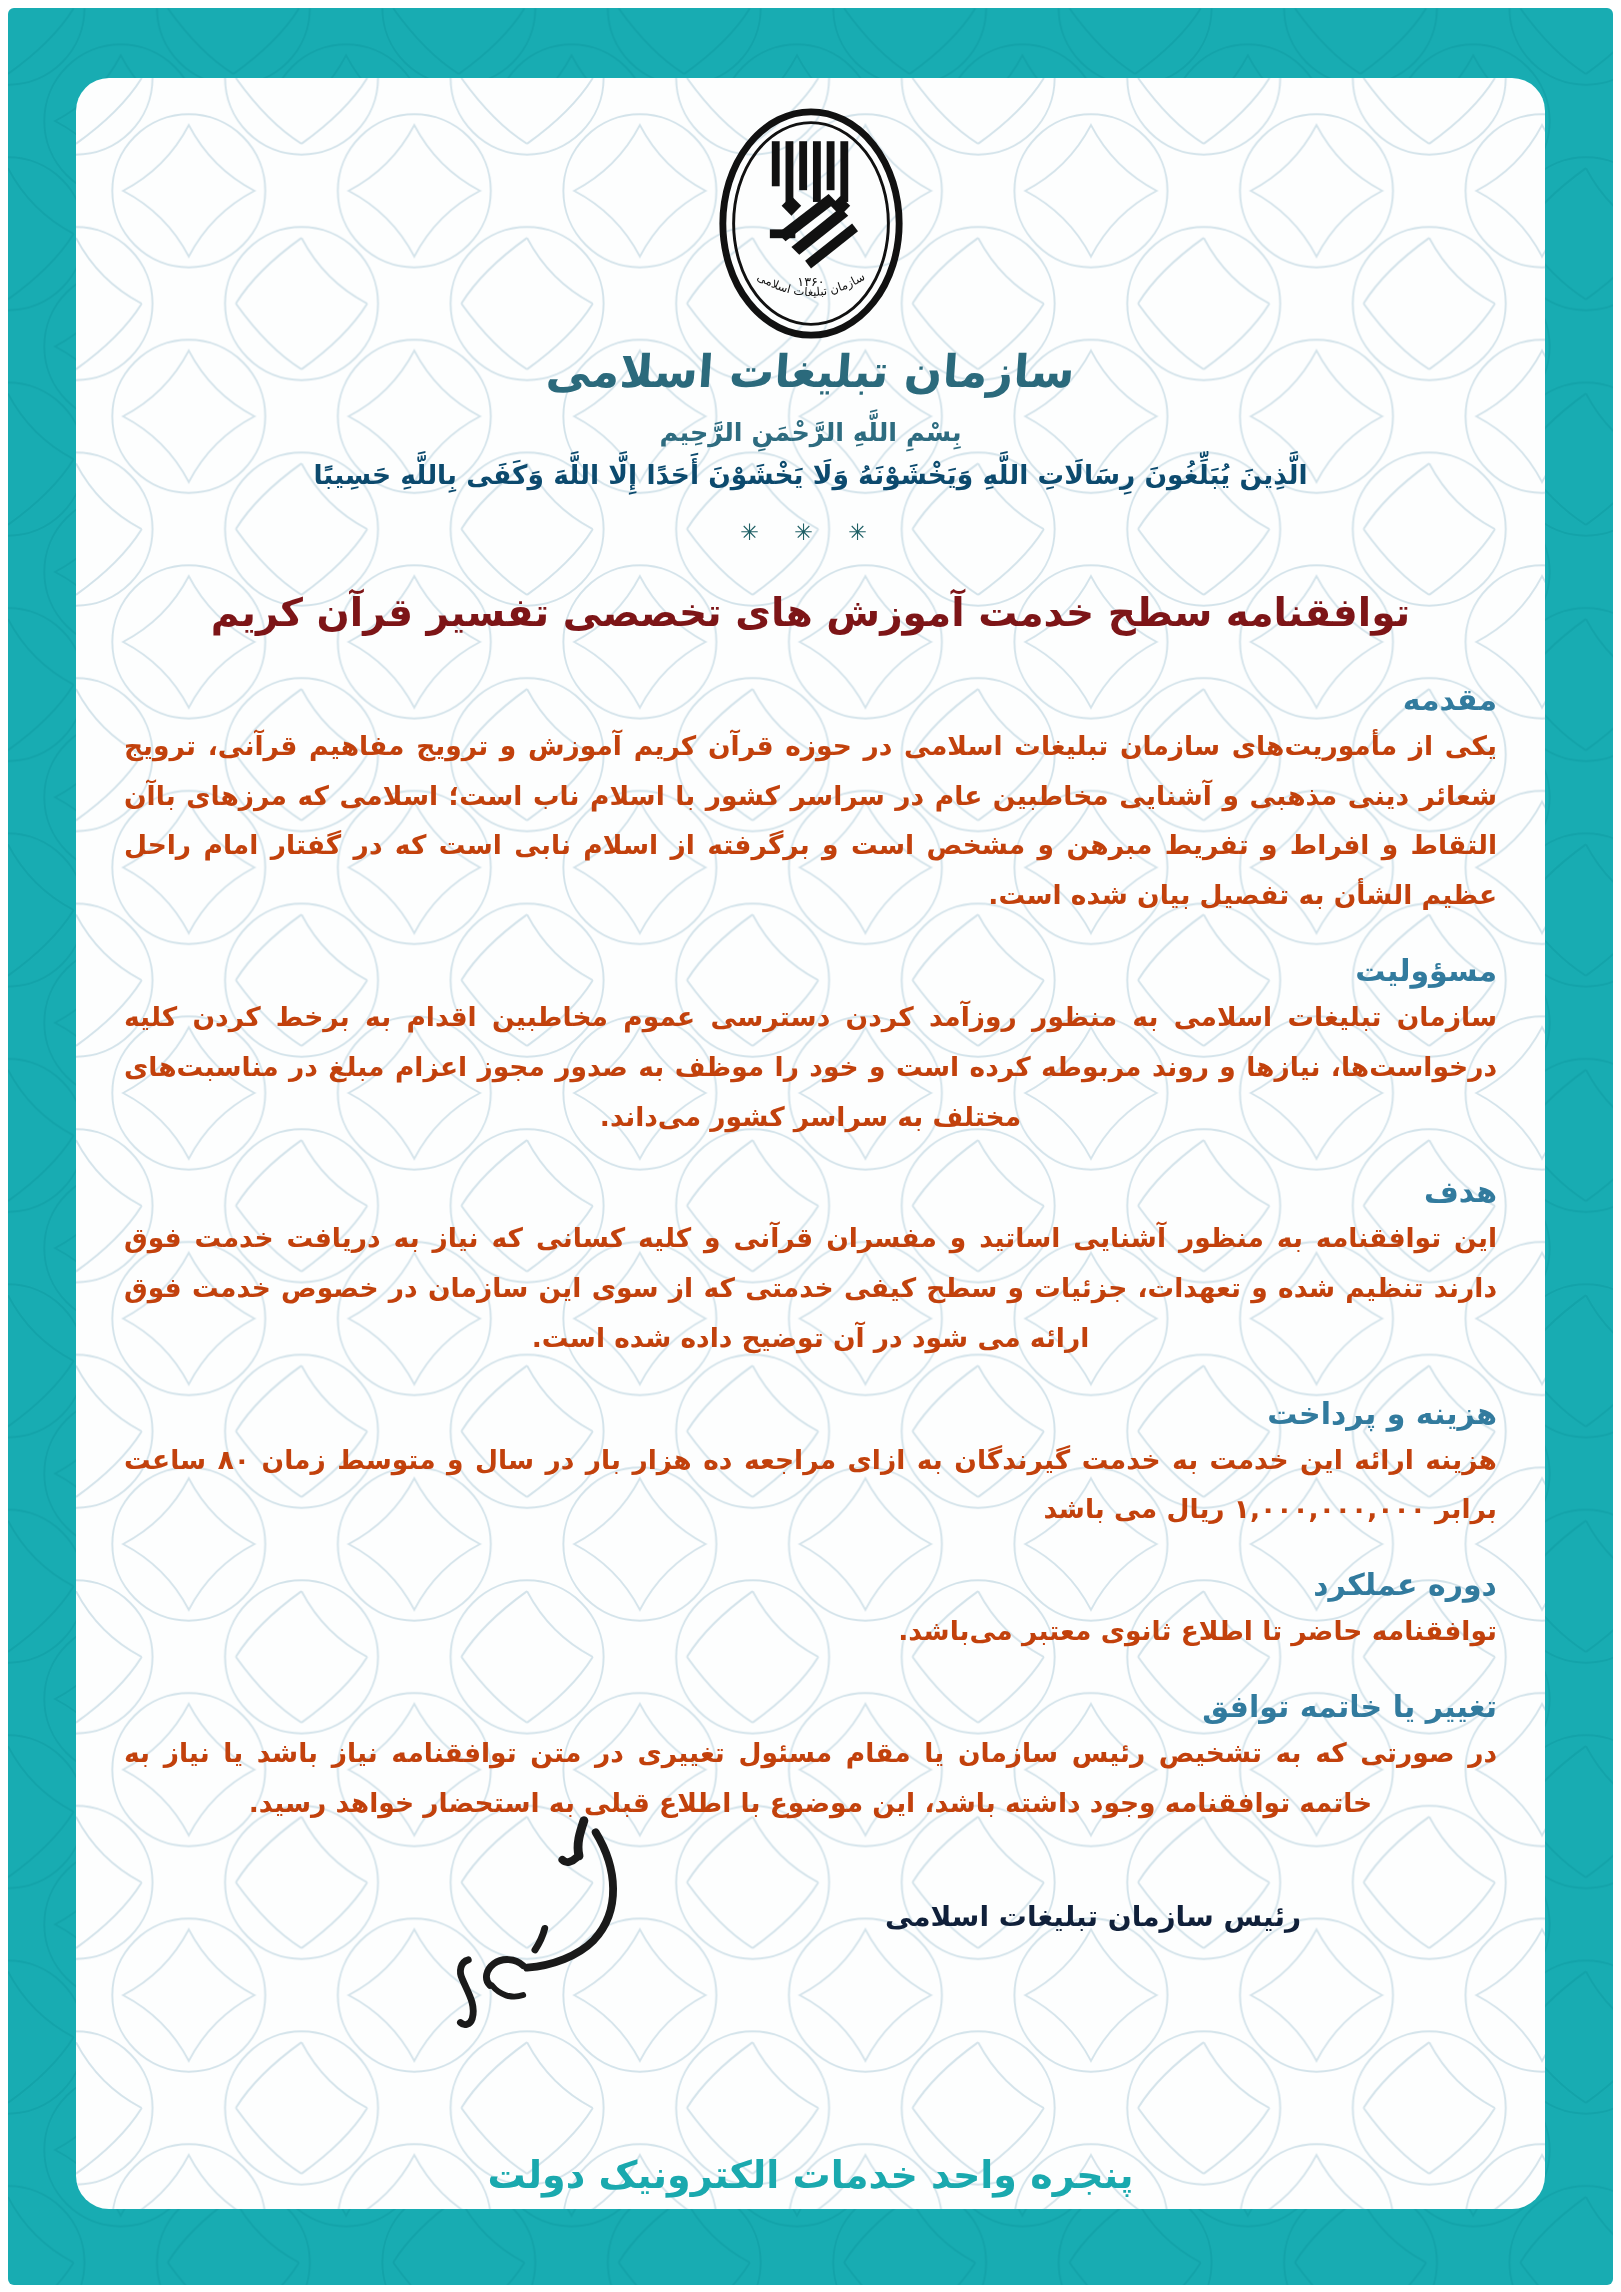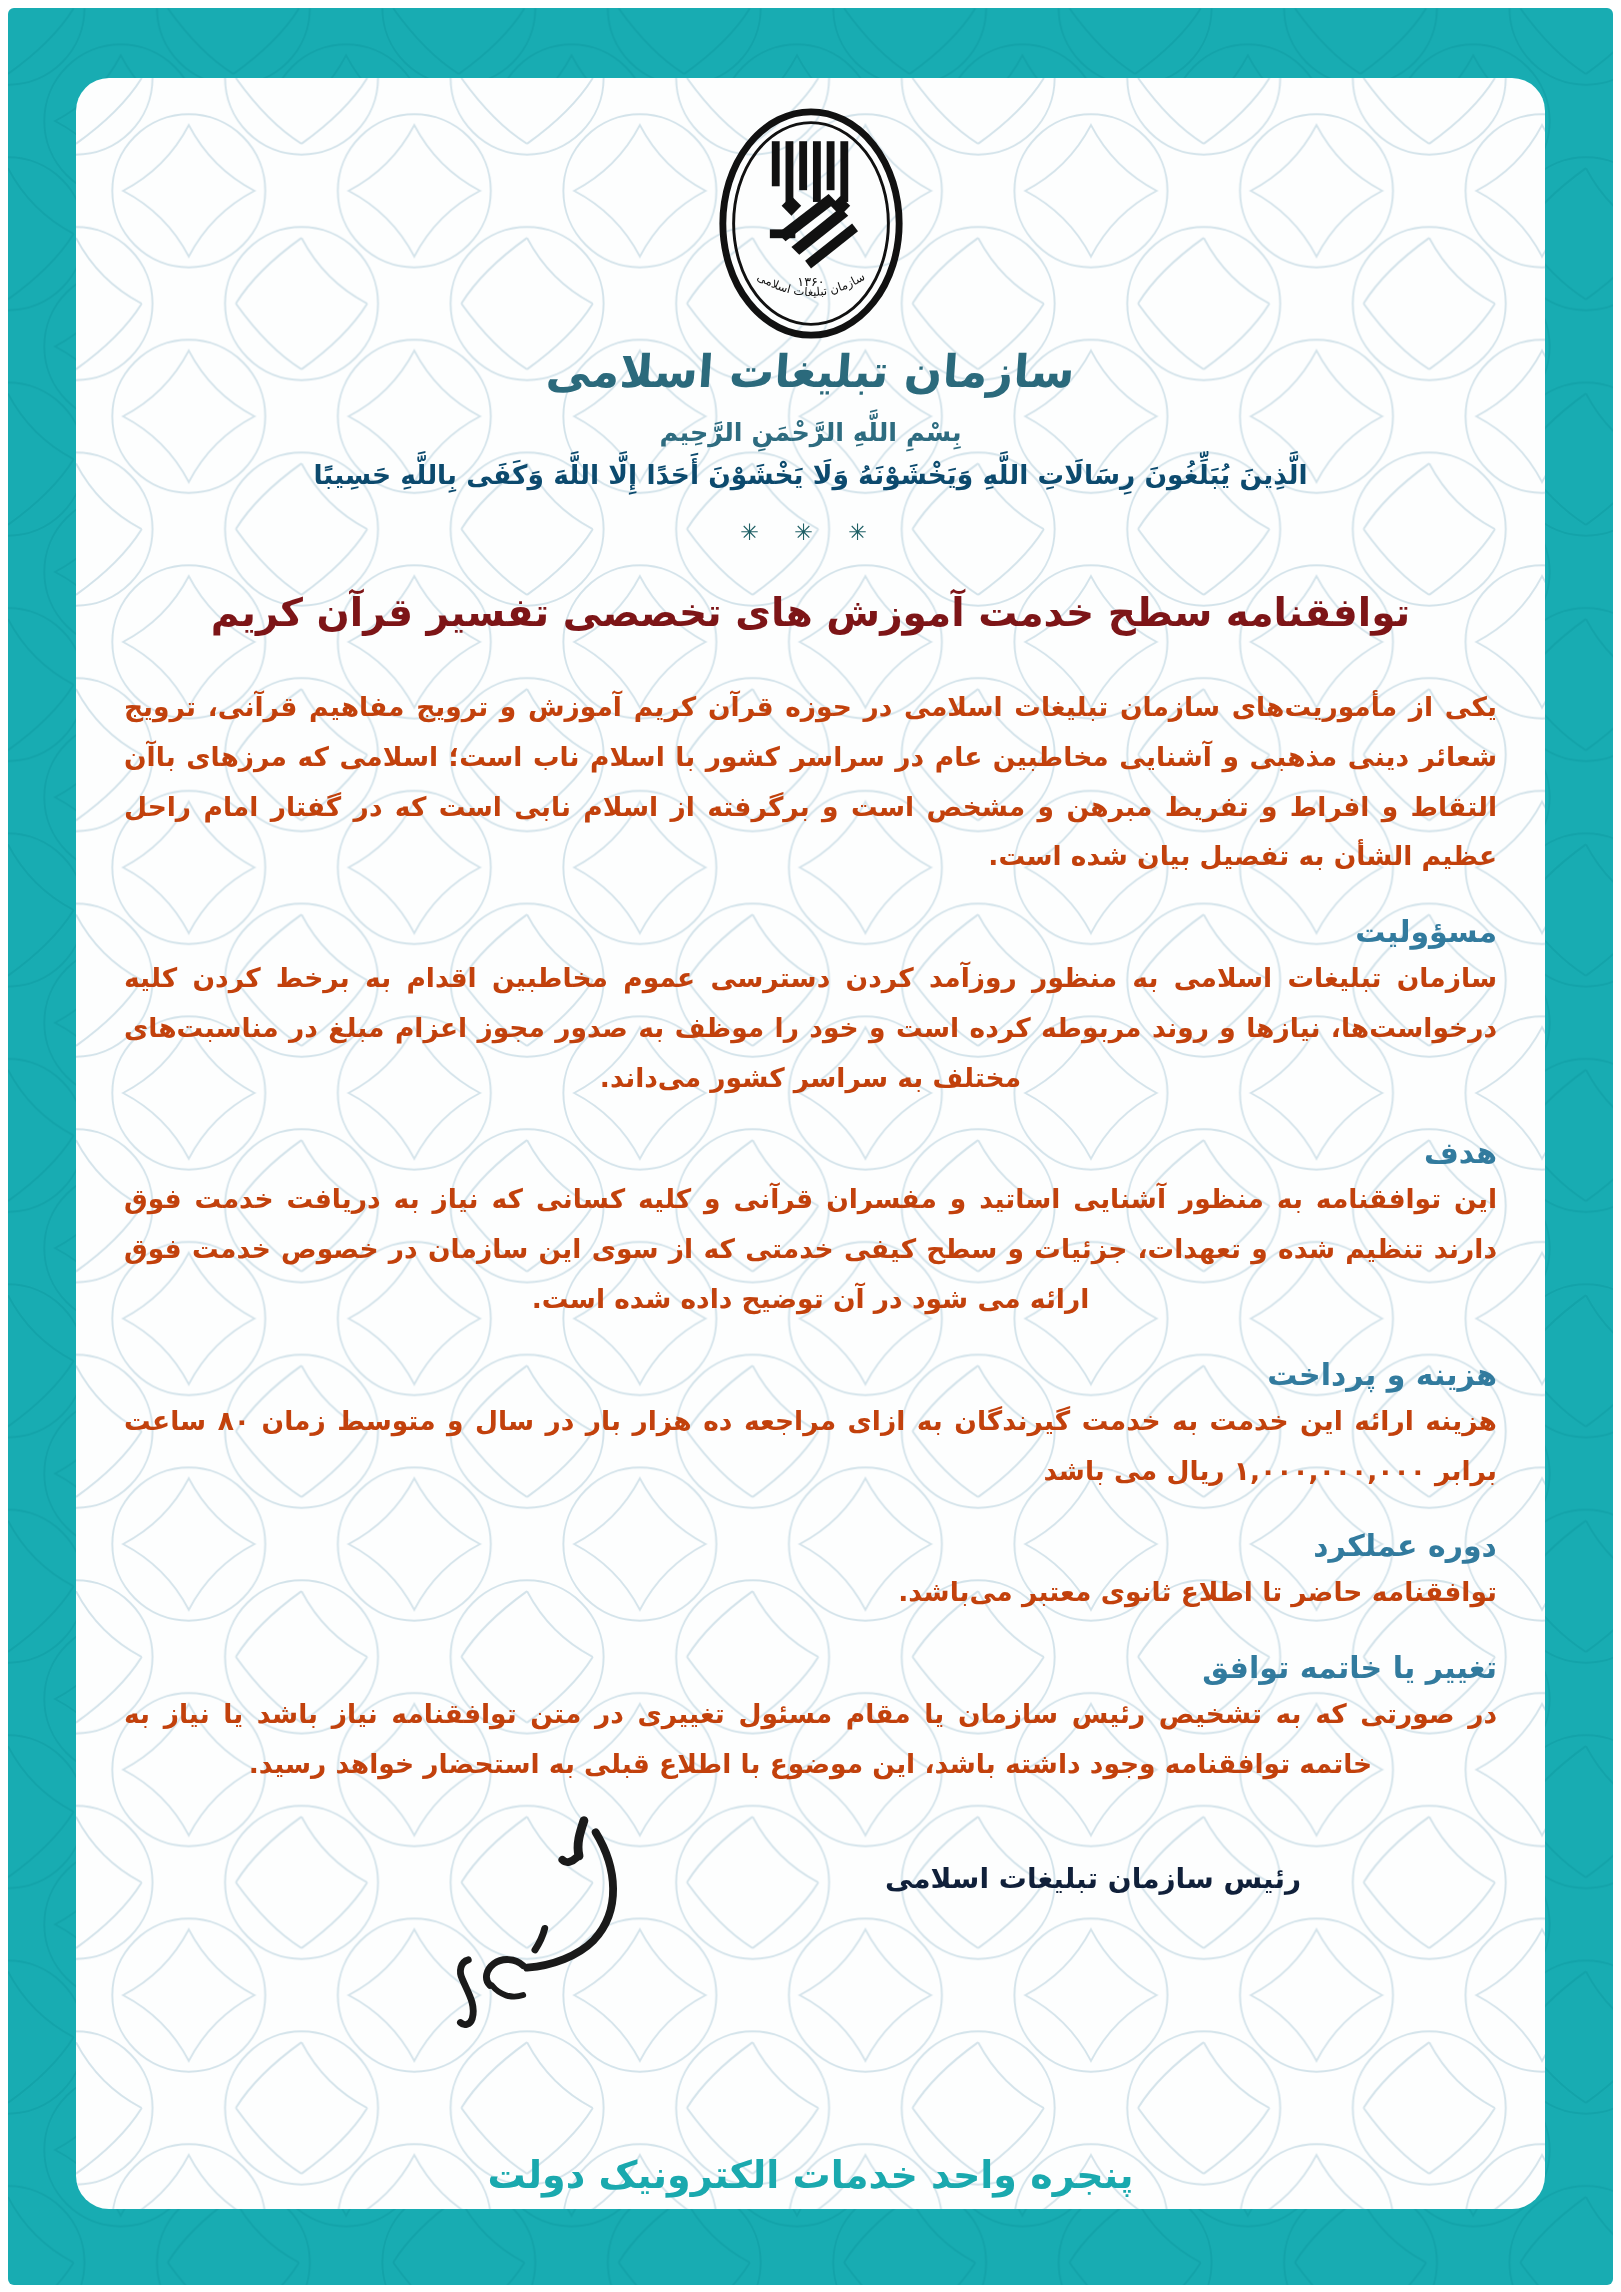--- a/index.html
+++ b/index.html
@@ -138,20 +138,21 @@
 
       <div class="verse">الَّذِينَ يُبَلِّغُونَ رِسَالَاتِ اللَّهِ وَيَخْشَوْنَهُ وَلَا يَخْشَوْنَ أَحَدًا إِلَّا اللَّهَ وَكَفَى بِاللَّهِ حَسِيبًا</div>
 
       <div class="separator">✳ ✳ ✳</div>
 
       <h1 class="doc-title">توافقنامه سطح خدمت آموزش های تخصصی تفسیر قرآن کریم</h1>
 
       <div class="sections">
 
         <div>
+          <h2 class="sec-heading">مقدمه</h2>
           <p class="sec-body last-right">یکی از مأموریت‌های سازمان تبلیغات اسلامی در حوزه قرآن کریم آموزش و ترویج مفاهیم قرآنی، ترویج شعائر دینی مذهبی و آشنایی مخاطبین عام در سراسر کشور با اسلام ناب است؛ اسلامی که مرزهای باآن التقاط و افراط و تفریط مبرهن و مشخص است و برگرفته از اسلام نابی است که در گفتار امام راحل عظیم الشأن به تفصیل بیان شده است.</p>
         </div>
 
         <div>
           <h2 class="sec-heading">مسؤولیت</h2>
           <p class="sec-body last-center">سازمان تبلیغات اسلامی به منظور روزآمد کردن دسترسی عموم مخاطبین اقدام به برخط کردن کلیه درخواست‌ها، نیازها و روند مربوطه کرده است و خود را موظف به صدور مجوز اعزام مبلغ در مناسبت‌های مختلف به سراسر کشور می‌داند.</p>
         </div>
 
         <div>
           <h2 class="sec-heading">هدف</h2>

